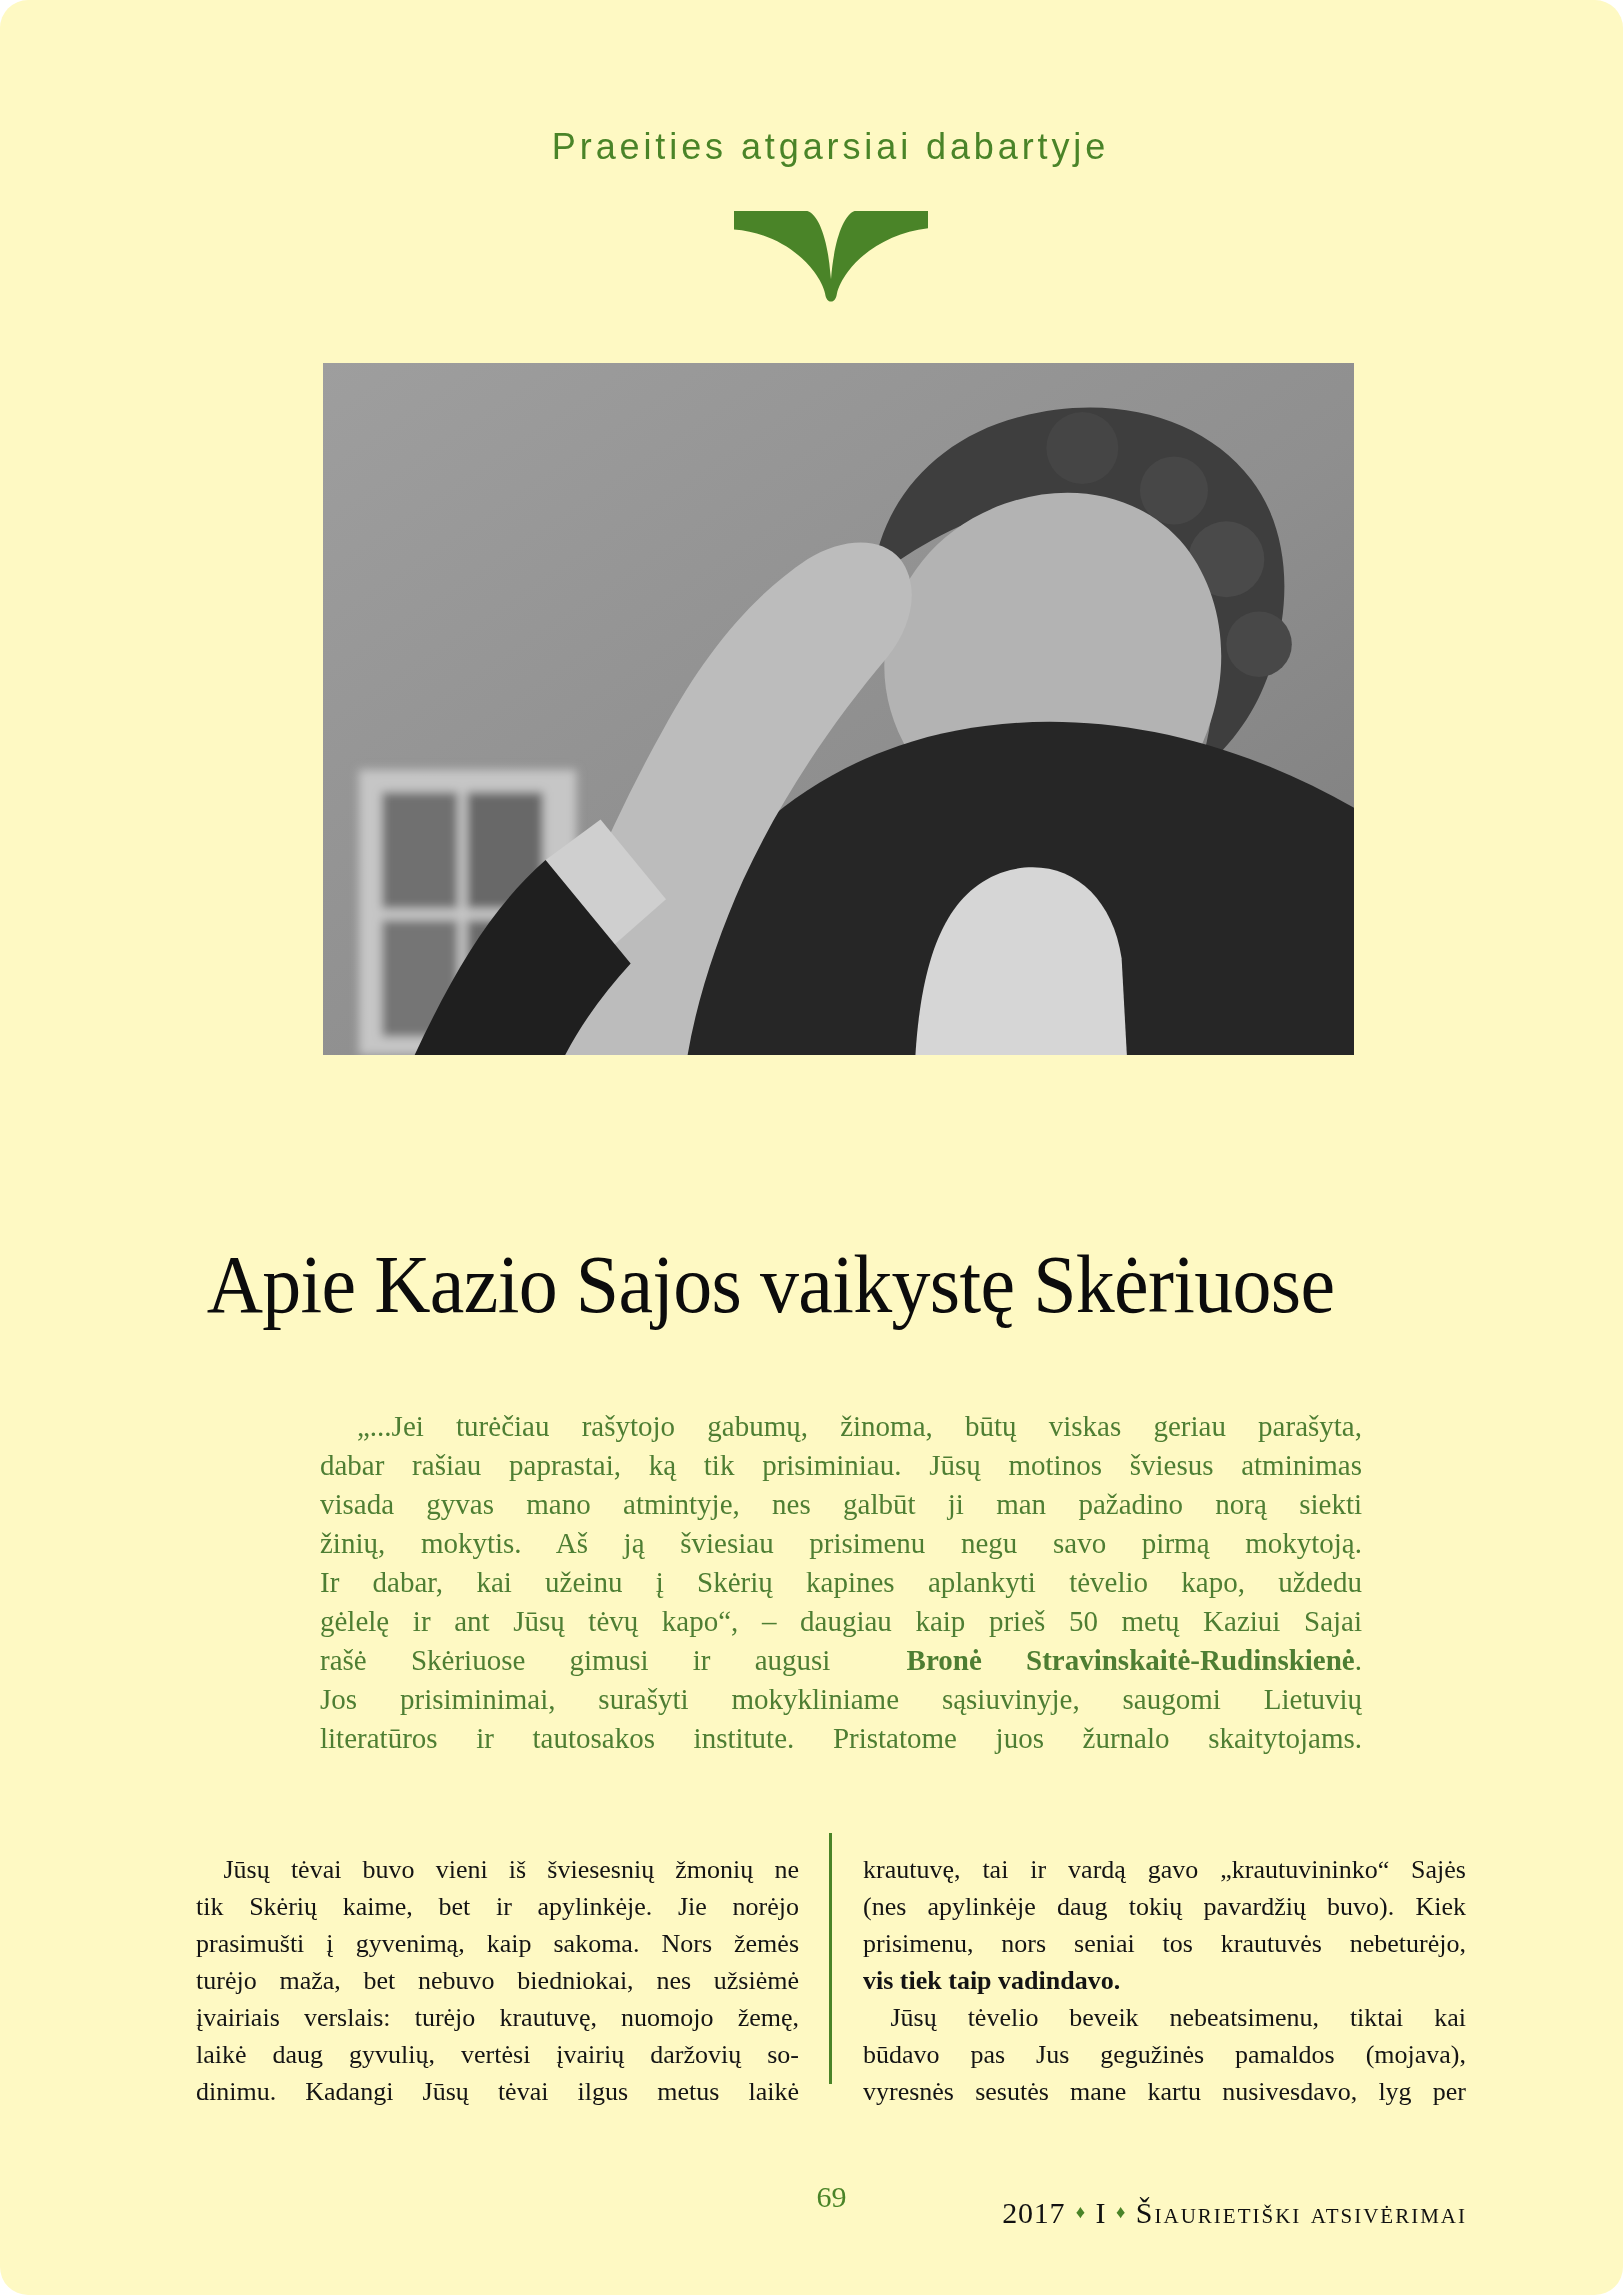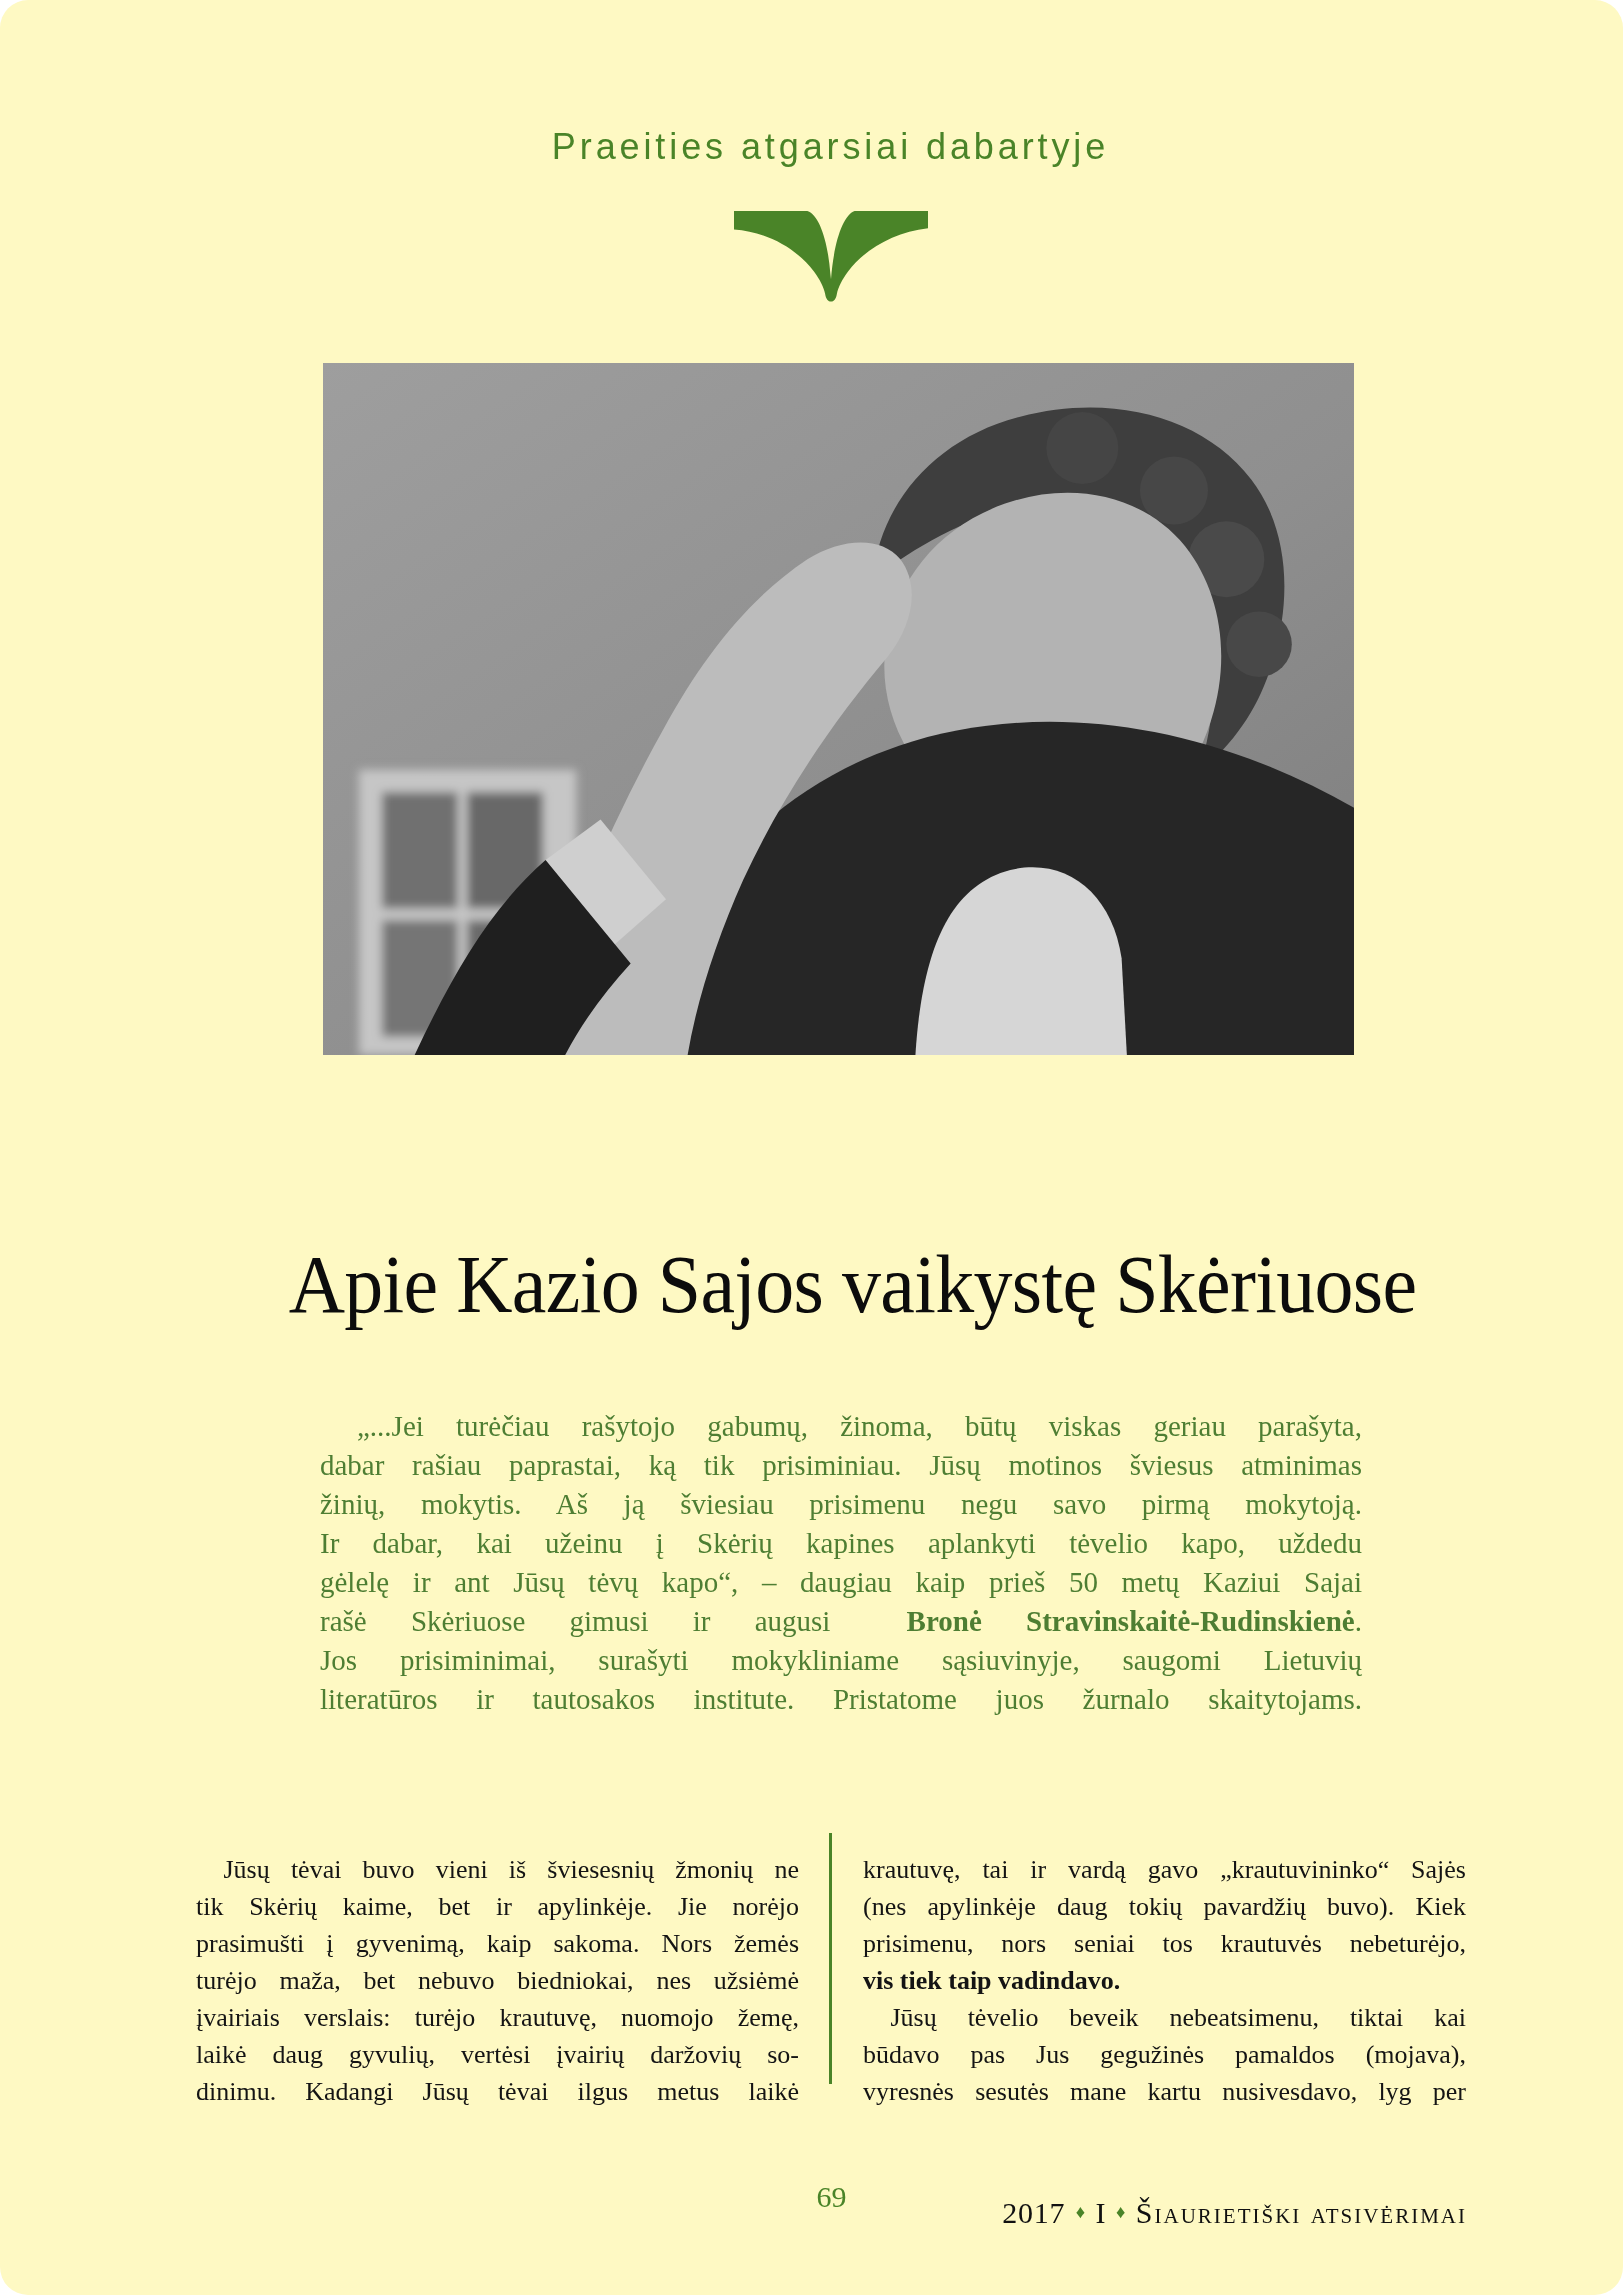--- a/index.html
+++ b/index.html
@@ -32,21 +32,21 @@
   .photo-caption{
     position:absolute;left:323px;top:1063px;width:1031px;
     text-align:right;
     font-family:"Liberation Sans", sans-serif;
     font-size:27.5px;letter-spacing:0.7px;color:#1c1c1c;
   }
 
   
   .article-title{
     position:absolute;left:177px;top:1240px;width:1269px;
-    text-align:right;line-height:1.1;
+    text-align:left;line-height:1.1;
     font-size:82px;font-weight:400;color:#0c0c0c;
   }
   .article-title .squeeze{
     display:inline-block;white-space:nowrap;
     transform:scaleX(.95);transform-origin:center;
     letter-spacing:-0.7px;
   }
 
   
   .tline{
@@ -160,20 +160,21 @@
     </svg>
   </figure>
 
   <h1 class="article-title" style="margin:0">
     <span class="squeeze">Apie Kazio Sajos vaikystę Skėriuose</span>
   </h1>
 
   <div class="pull-quote">
     <div class="tline q-ind">„...Jei turėčiau rašytojo gabumų, žinoma, būtų viskas geriau parašyta,</div>
     <div class="tline">dabar rašiau paprastai, ką tik prisiminiau. Jūsų motinos šviesus atminimas</div>
+    <div class="tline">visada gyvas mano atmintyje, nes galbūt ji man pažadino norą siekti</div>
     <div class="tline">žinių, mokytis. Aš ją šviesiau prisimenu negu savo pirmą mokytoją.</div>
     <div class="tline">Ir dabar, kai užeinu į Skėrių kapines aplankyti tėvelio kapo, uždedu</div>
     <div class="tline">gėlelę ir ant Jūsų tėvų kapo“, – daugiau kaip prieš 50 metų Kaziui Sajai</div>
     <div class="tline"><span>rašė Skėriuose gimusi ir augusi </span><strong>Bronė Stravinskaitė-Rudinskienė</strong><span>.</span></div>
     <div class="tline">Jos prisiminimai, surašyti mokykliniame sąsiuvinyje, saugomi Lietuvių</div>
     <div class="tline">literatūros ir tautosakos institute. Pristatome juos žurnalo skaitytojams.</div>
   </div>
 
   <div class="columns">
     <div class="col col-left">

